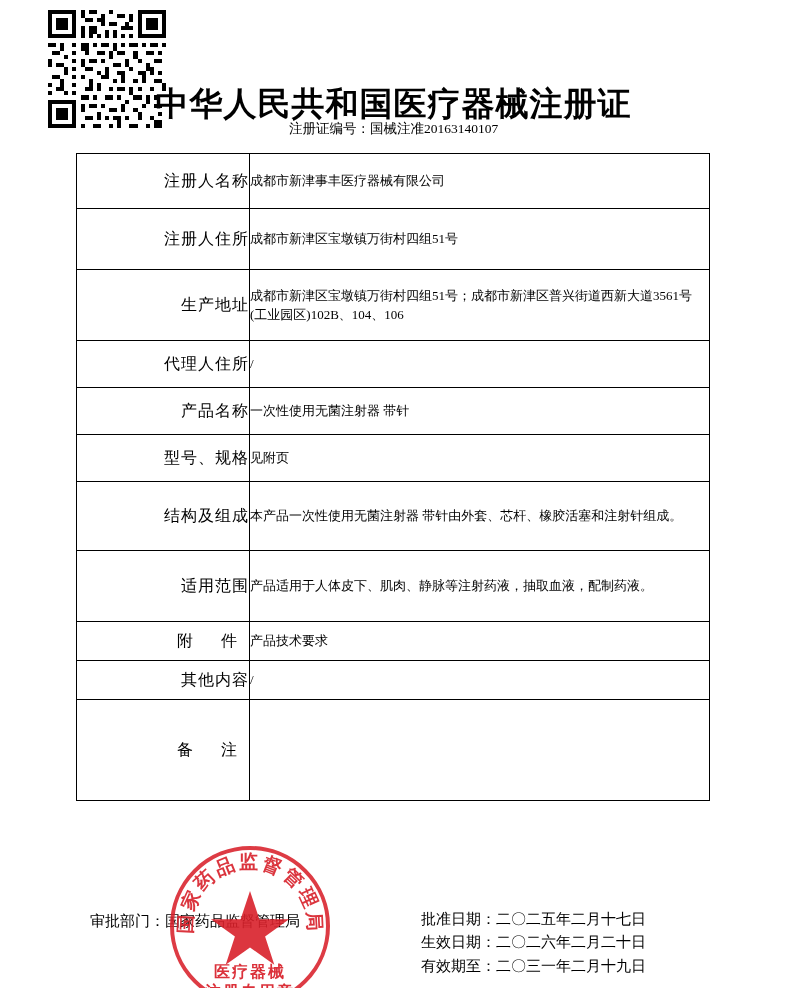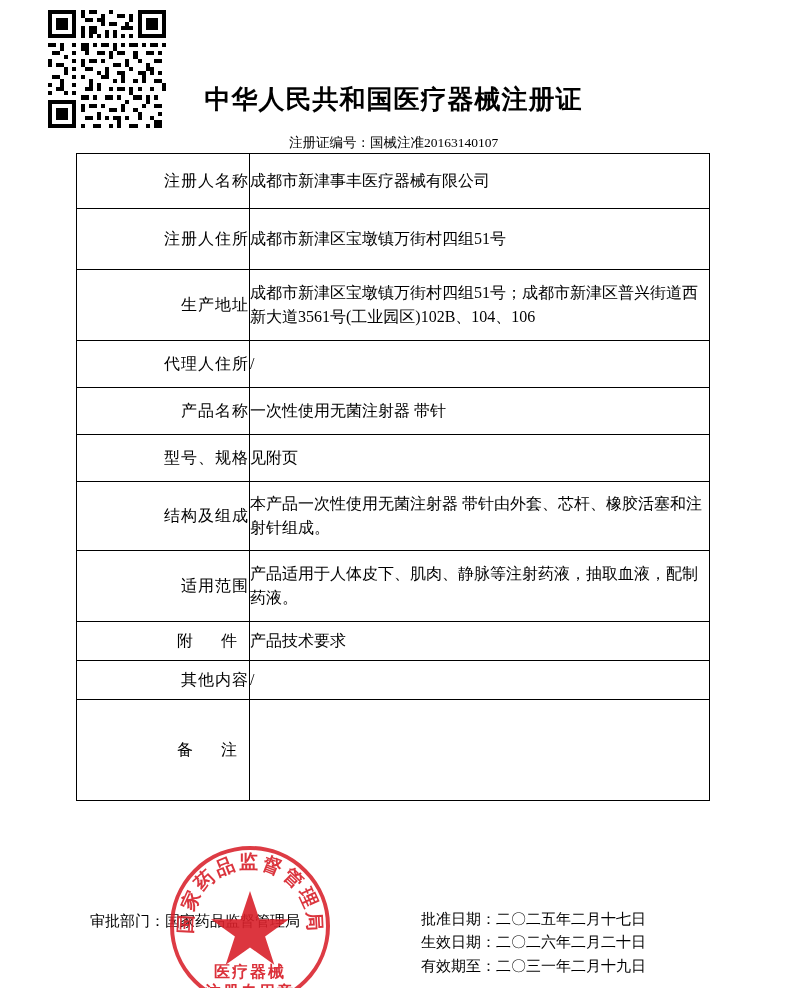--- a/index.html
+++ b/index.html
@@ -32,30 +32,30 @@
   }
   .qr-wrap svg { display: block; }
 
   
   .title {
     position: absolute;
     left: 0;
     right: 0;
     top: 82px;
     text-align: center;
-    font-size: 26px;
+    font-size: 33px;
     font-weight: bold;
     letter-spacing: 1px;
     font-family: "Liberation Serif", "DejaVu Serif", serif;
   }
   .regno {
     position: absolute;
     left: 0;
     right: 0;
-    top: 134px;
+    top: 120px;
     text-align: center;
     font-size: 13.5px;
   }
   .regno .label { letter-spacing: 0px; }
 
   
   table.cert {
     position: absolute;
     left: 76px;
     top: 153px;
@@ -69,21 +69,21 @@
     padding: 0;
   }
   td.lbl {
     width: 172px;
     text-align: right;
     font-size: 16px;
     padding: 7px 4px;
     letter-spacing: 1px;
   }
   td.val {
-    font-size: 16px;
+    font-size: 13px;
     padding: 8px 8px 8px 10px;
     line-height: 1.5;
     text-align: left;
   }
   .r1 td { height: 54px; }
   .r2 td { height: 60px; }
   .r3 td { height: 70px; }
   .r4 td, .r5 td { height: 46px; }
   .r6 td, .r7 td { height: 46px; }
   .r8 td { height: 68px; }

